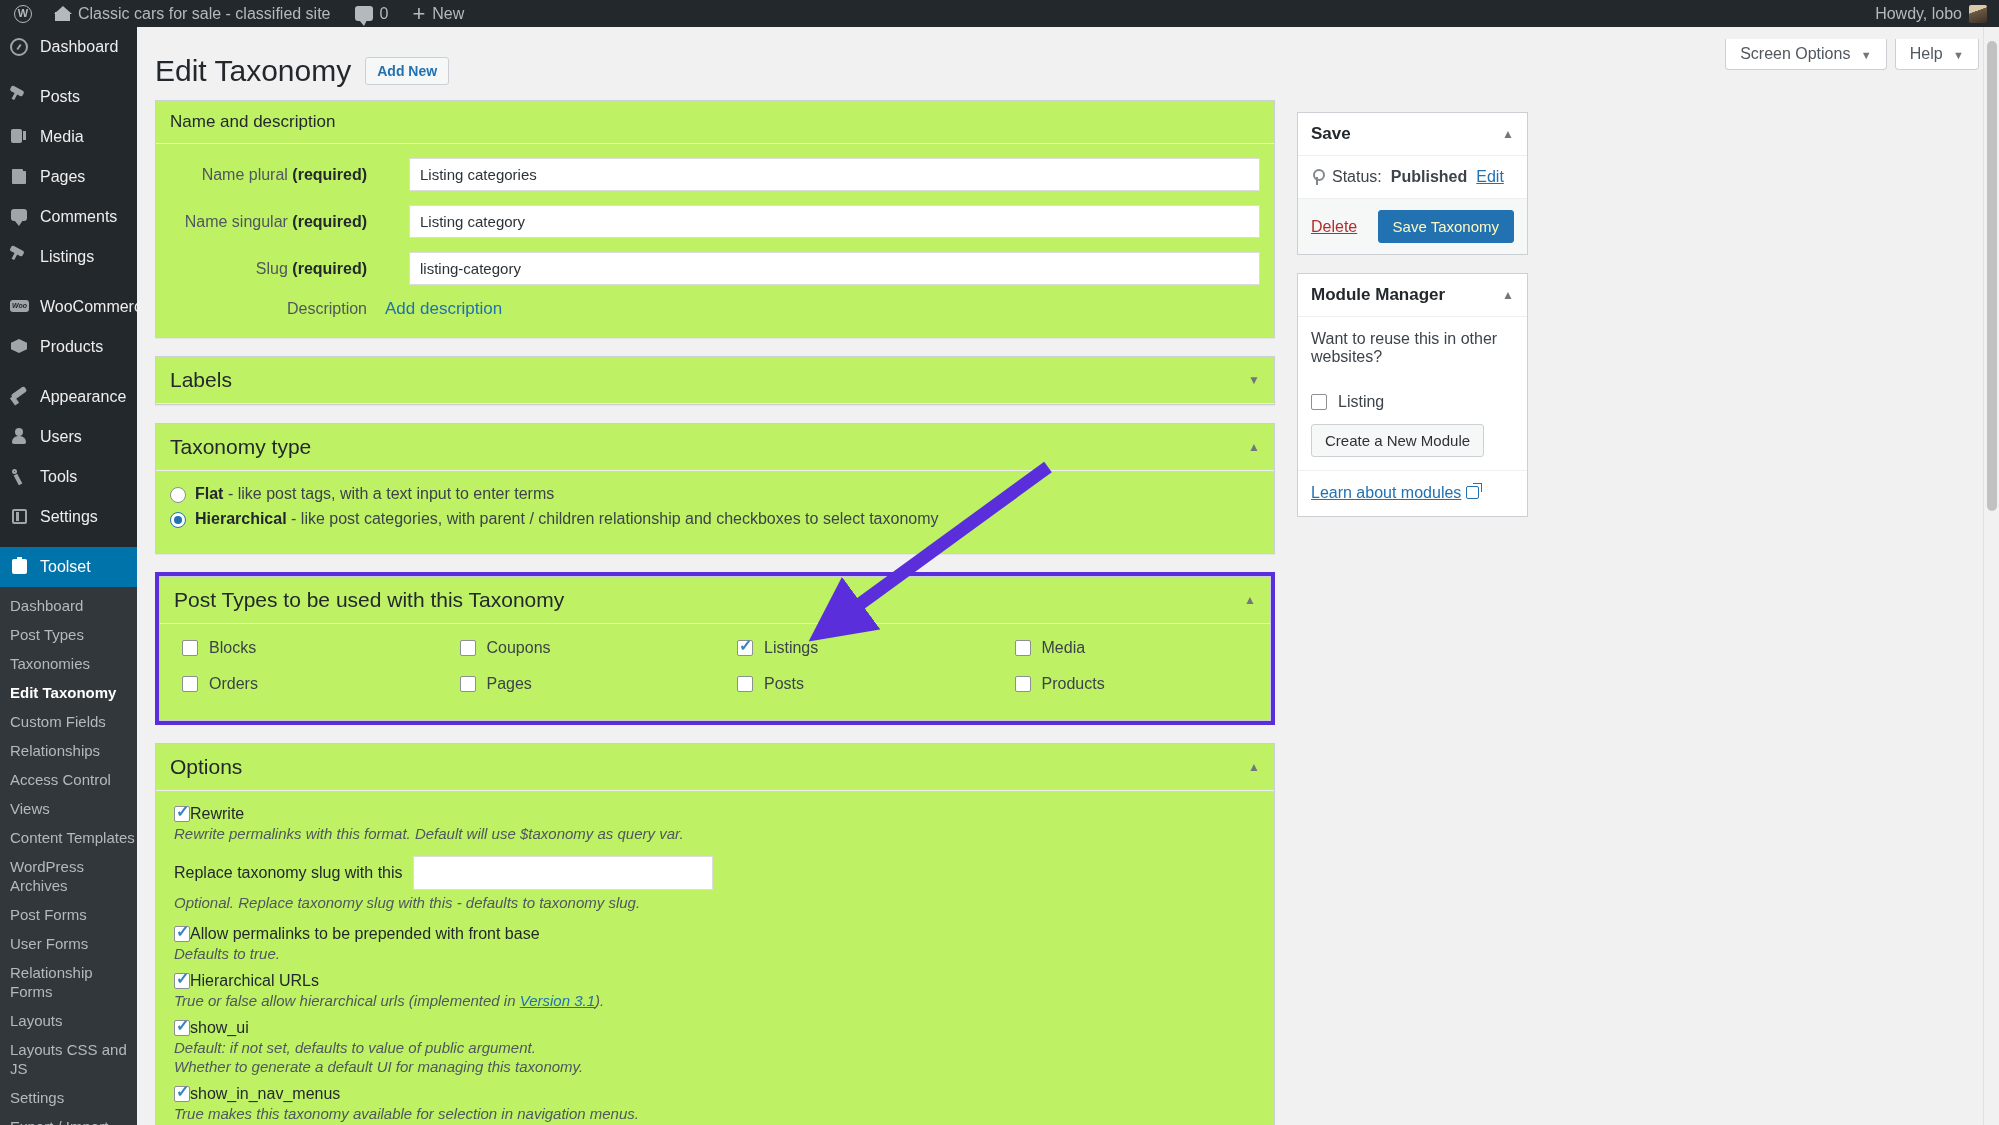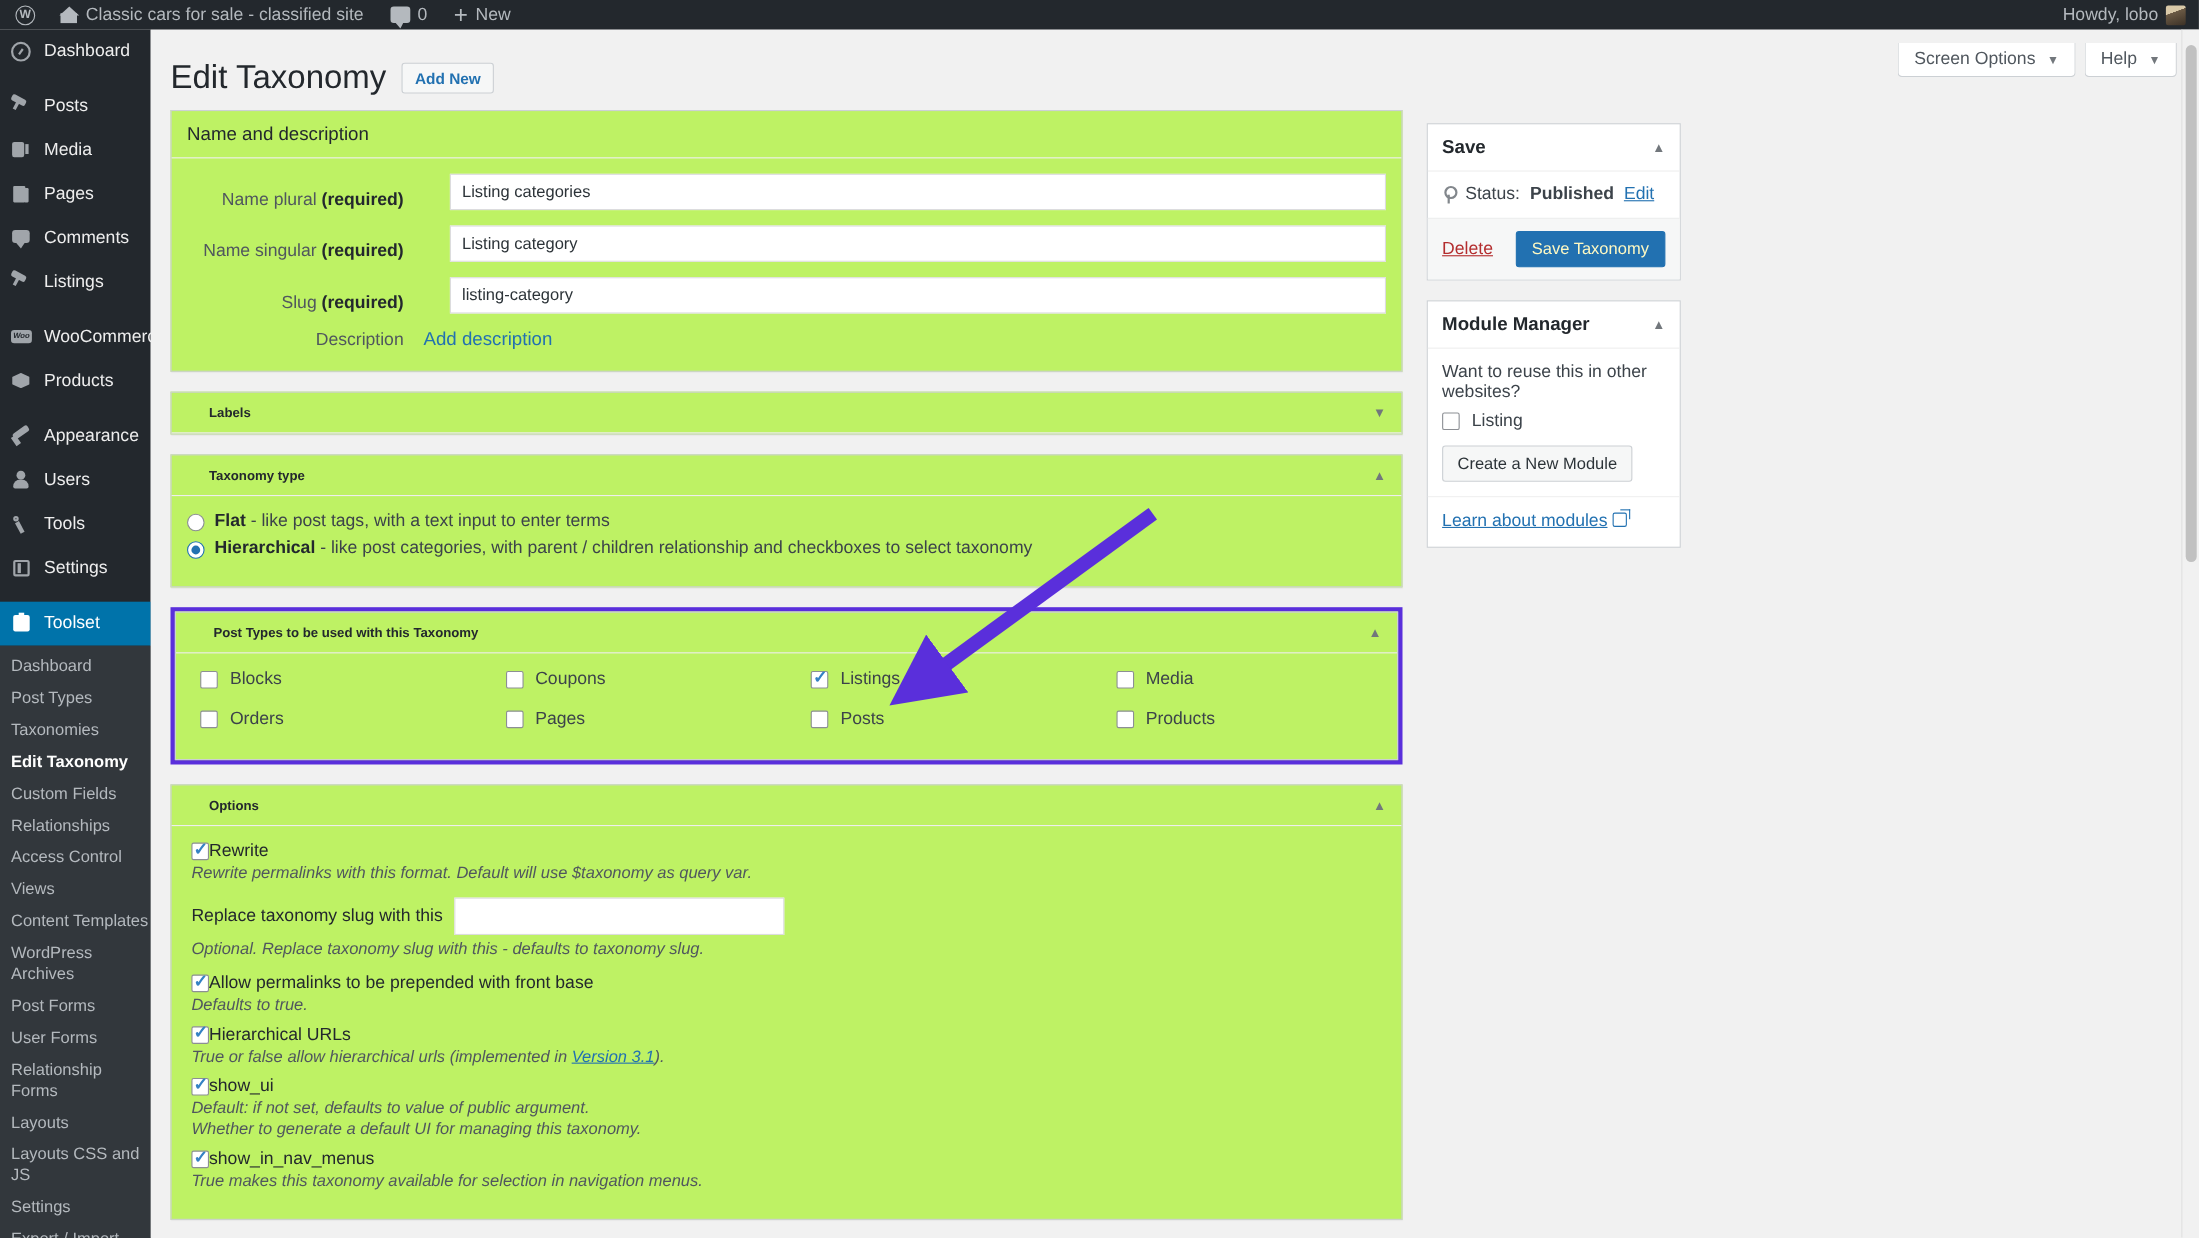--- a/index.html
+++ b/index.html
@@ -82,25 +82,25 @@
 
   .columns { display:flex; align-items:flex-start; padding:0 20px 0 18px; gap:22px; }
   .col-main { width:1120px; flex:0 0 1120px; }
   .col-side { width:231px; flex:0 0 231px; margin-top:12px; }
 
   .postbox { background:#bef264; border:1px solid #ccd0d4; margin-bottom:18px; box-shadow:0 1px 1px rgba(0,0,0,.04); }
   .pb-head { display:flex; align-items:center; justify-content:space-between;
     padding:11px 14px; border-bottom:1px solid #eee; font-size:17px; color:#23282d; }
   .pb-head.plain { border-bottom:1px solid #f0f0f0; }
   .pb-head .h-title { font-weight:400; }
-  .pb-head .h-title.bold { font-weight:700; font-size:12px;margin-left:20px; }
+  .pb-head .h-title.bold { font-weight:400; font-size:21px; }
   .toggle-ind { color:#72777c; font-size:12px; cursor:pointer; }
   .pb-body { padding:14px 14px 18px 14px; }
 
-  .frow { display:flex; align-items:flex-end; margin-bottom:14px; }
+  .frow { display:flex; align-items:center; margin-bottom:14px; }
   .frow:last-child { margin-bottom:0; }
   .flabel { width:215px; flex:0 0 215px; text-align:right; padding-right:18px; font-size:16px; color:#50575e; }
   .flabel b { color:#23282d; font-weight:700; }
   .finput { flex:1 1 auto; border:1px solid #dcdcde; background:#fff; padding:7px 10px;
     font-size:15px; color:#2c3338; font-family:Liberation Sans, sans-serif;margin-left:24px; }
   .link { color:#2271b1; text-decoration:none; cursor:pointer; }
   .link.u { text-decoration:underline; }
 
   .radio-row { display:flex; align-items:flex-start; gap:9px; margin-bottom:7px; font-size:16px; }
   .radio { width:16px; height:16px; flex:0 0 16px; border:1px solid #8c8f94; border-radius:50%;
@@ -134,21 +134,21 @@
   .status-row { display:flex; align-items:center; gap:9px; padding:12px 13px; font-size:16px; color:#3c434a; }
   .pin-ico { width:12px; height:16px; position:relative; flex:0 0 12px; }
   .pin-ico::before { content:""; position:absolute; top:0; left:2px; width:8px; height:8px; border-radius:50%; border:2px solid #82878c; }
   .pin-ico::after { content:""; position:absolute; top:8px; left:5px; width:2px; height:8px; background:#82878c; }
   .save-foot { display:flex; align-items:center; justify-content:space-between; padding:11px 13px;
     background:#f6f7f7; border-top:1px solid #eee; }
   .delete-link { color:#b32d2e; text-decoration:underline; font-size:16px; cursor:pointer; }
   .btn-primary { background:#2271b1; border:1px solid #2271b1; color:#fef9c3; font-size:15px;
     padding:7px 14px; border-radius:3px; cursor:pointer; }
   .mm-body { padding:13px; }
-  .mm-q { font-size:16px; color:#3c434a; margin-bottom:8px; }
+  .mm-q { font-size:16px; color:#3c434a; margin-bottom:27px; }
   .mm-cb-row { display:flex; align-items:center; gap:11px; font-size:16px; margin-bottom:13px; }
   .btn-secondary { background:#f6f7f7; border:1px solid #ccd0d4; color:#2c3338; font-size:15px;
     padding:7px 13px; border-radius:3px; cursor:pointer; }
   .mm-learn { padding:13px 13px 14px 13px; border-top:1px solid #f0f0f0; font-size:16px; }
   .ext-ico { display:inline-block; width:13px; height:13px; border:1.6px solid #2271b1; border-radius:2px;
     position:relative; margin-left:5px; vertical-align:-1px; }
   .ext-ico::after { content:""; position:absolute; right:-4px; top:-4px; width:8px; height:8px;
     border-top:1.6px solid #2271b1; border-right:1.6px solid #2271b1; }
 
   

